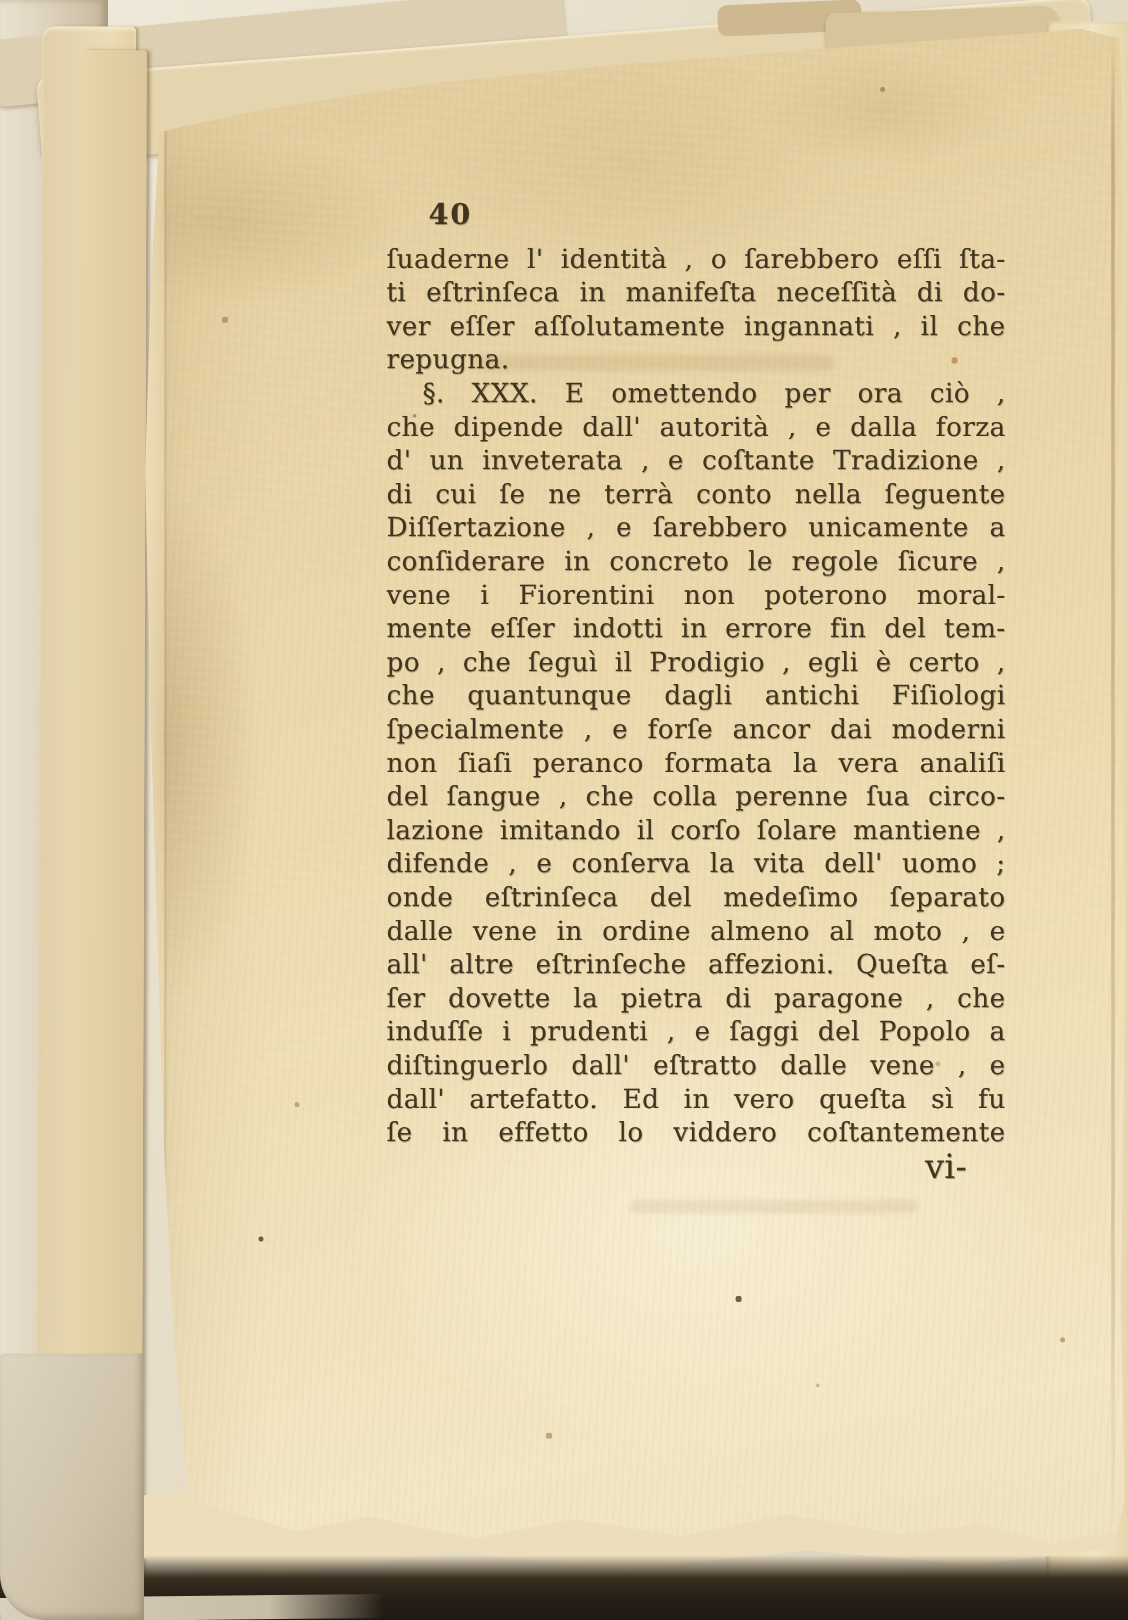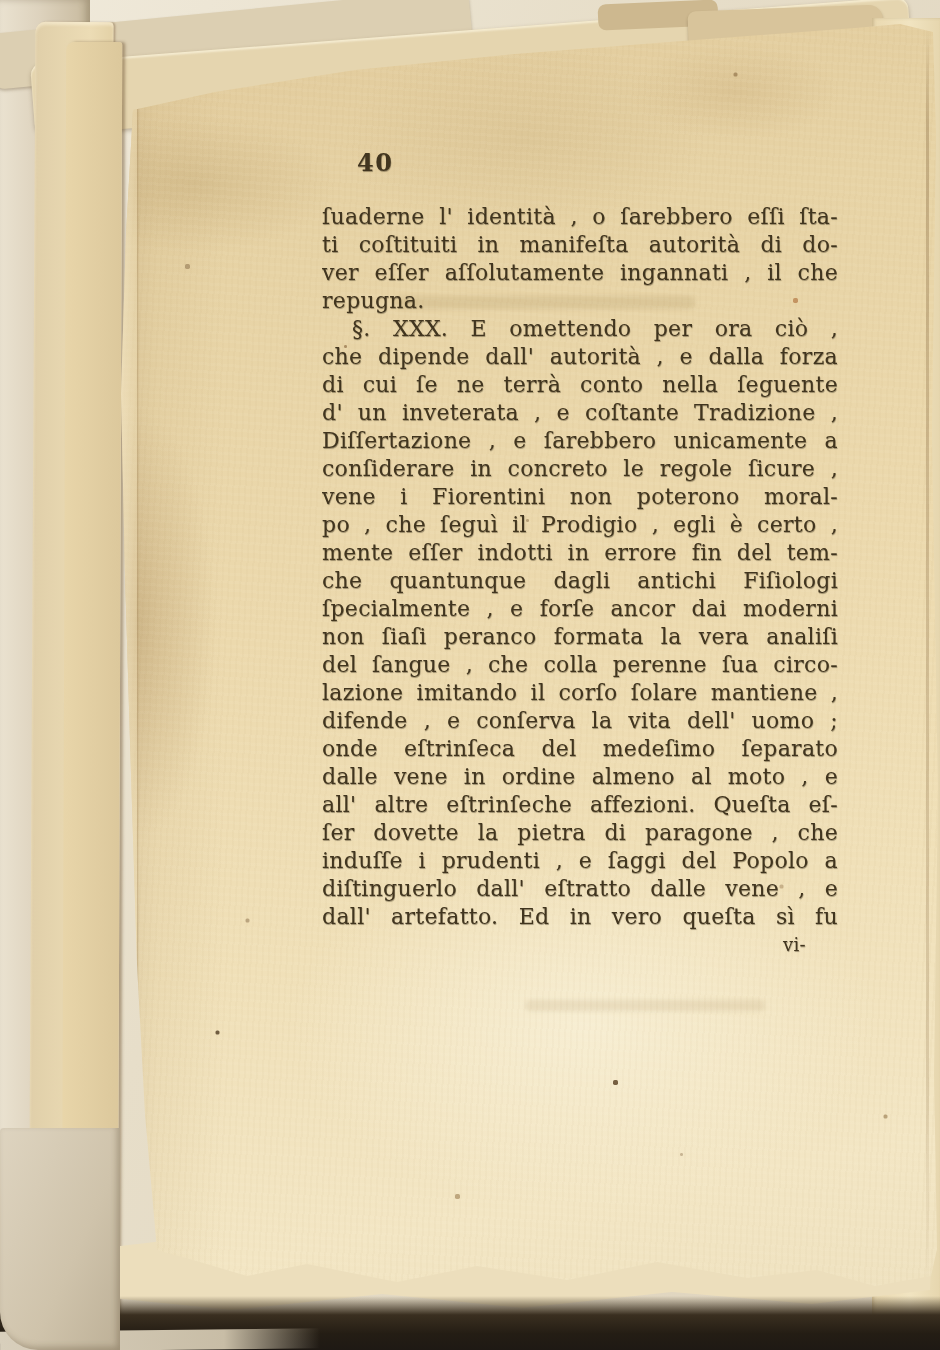--- a/index.html
+++ b/index.html
@@ -90,30 +90,30 @@
       250px 332px 0 1px rgba(130,95,55,.6), 700px 286px 0 2px rgba(165,95,40,.55),
       640px 60px 0 1.5px rgba(120,85,45,.5), 152px 906px 0 1.5px rgba(125,95,60,.45),
       362px 1182px 0 2px rgba(140,105,60,.5), 790px 1102px 0 1.5px rgba(130,95,50,.5),
       92px 252px 0 2px rgba(120,90,55,.45), 432px 506px 0 1px rgba(110,80,45,.4),
       686px 872px 0 1.5px rgba(125,90,50,.35), 586px 1140px 0 1px rgba(120,90,55,.35); }
   .ghost { filter:blur(2px); border-radius:6px; background:rgba(150,118,66,.15); }
   .ghost-1 { left:300px; top:282px; width:300px; height:13px; }
   .ghost-2 { left:430px; top:986px; width:240px; height:11px; background:rgba(150,118,66,.12); }
 
   
-  .page-number { left:262px; top:136px; font-size:24px; line-height:26px; font-weight:600;
+  .page-number { left:262px; top:152px; font-size:24px; line-height:26px; font-weight:600;
     color:#41351f; letter-spacing:1.5px;
     text-shadow:.5px .6px .7px rgba(65,53,31,.45); }
   .text-block { left:227px; top:169px; width:516px;margin-top:20px; }
   .line { font-size:22px; line-height:28px; height:28px; overflow:hidden; color:#41351f;
     text-align:justify; text-align-last:justify; word-spacing:2px; letter-spacing:.3px;
     text-shadow:.5px .6px .7px rgba(65,53,31,.45); }
   .line-left { text-align-last:left; }
   .paragraph.indent .line:first-child { text-indent:30px; }
-  .catchword-row { font-size:18px; line-height:28px; height:28px; color:#41351f;
+  .catchword-row { font-size:28px; line-height:28px; height:28px; color:#41351f;
     text-align:right; padding-right:32px; letter-spacing:.3px;
     text-shadow:.5px .6px .7px rgba(65,53,31,.45); }
 </style>
 </head>
 <body>
 
 <div class="photo">
   <div class="abs cover-left"></div>
   <div class="abs edge-top-2"></div>
   <div class="abs edge-top-1"></div>
@@ -135,44 +135,45 @@
     <div class="abs ghost ghost-1"></div>
     <div class="abs ghost ghost-2"></div>
     <div class="abs speckles"></div>
 
     <div class="abs page-number">40</div>
 
     <div class="abs text-block">
 
     <div class="paragraph">
           <div class="line">ſuaderne l' identità , o ſarebbero eſſi ſta-</div>
-          <div class="line">ti coſtituiti in manifeſta autorità di do-</div>
+          <div class="line">ti eſtrinſeca in manifeſta neceſſità di do-</div>
           <div class="line">ver eſſer aſſolutamente ingannati , il che</div>
           <div class="line line-left">repugna.</div>
         </div>
         <div class="paragraph indent">
           <div class="line">§. XXX. E omettendo per ora ciò ,</div>
           <div class="line">che dipende dall' autorità , e dalla forza</div>
+          <div class="line">d' un inveterata , e coſtante Tradizione ,</div>
           <div class="line">di cui ſe ne terrà conto nella ſeguente</div>
-          <div class="line">d' un inveterata , e coſtante Tradizione ,</div>
           <div class="line">Diſſertazione , e ſarebbero unicamente a</div>
           <div class="line">conſiderare in concreto le regole ſicure ,</div>
           <div class="line">vene i Fiorentini non poterono moral-</div>
+          <div class="line">mente eſſer indotti in errore fin del tem-</div>
           <div class="line">po , che ſeguì il Prodigio , egli è certo ,</div>
-          <div class="line">mente eſſer indotti in errore fin del tem-</div>
           <div class="line">che quantunque dagli antichi Fiſiologi</div>
           <div class="line">ſpecialmente , e forſe ancor dai moderni</div>
           <div class="line">non ſiaſi peranco formata la vera analiſi</div>
           <div class="line">del ſangue , che colla perenne ſua circo-</div>
           <div class="line">lazione imitando il corſo ſolare mantiene ,</div>
           <div class="line">difende , e conſerva la vita dell' uomo ;</div>
           <div class="line">onde eſtrinſeca del medeſimo ſeparato</div>
           <div class="line">dalle vene in ordine almeno al moto , e</div>
           <div class="line">all' altre eſtrinſeche affezioni. Queſta eſ-</div>
           <div class="line">ſer dovette la pietra di paragone , che</div>
           <div class="line">induſſe i prudenti , e ſaggi del Popolo a</div>
           <div class="line">diſtinguerlo dall' eſtratto dalle vene , e</div>
           <div class="line">dall' artefatto. Ed in vero queſta sì fu</div>
+          <div class="line">ſe in effetto lo viddero coſtantemente</div>
         </div>
         <div class="catchword-row">vi-</div>
       </div>
   </div>
 </div>
 
 </body></html>

